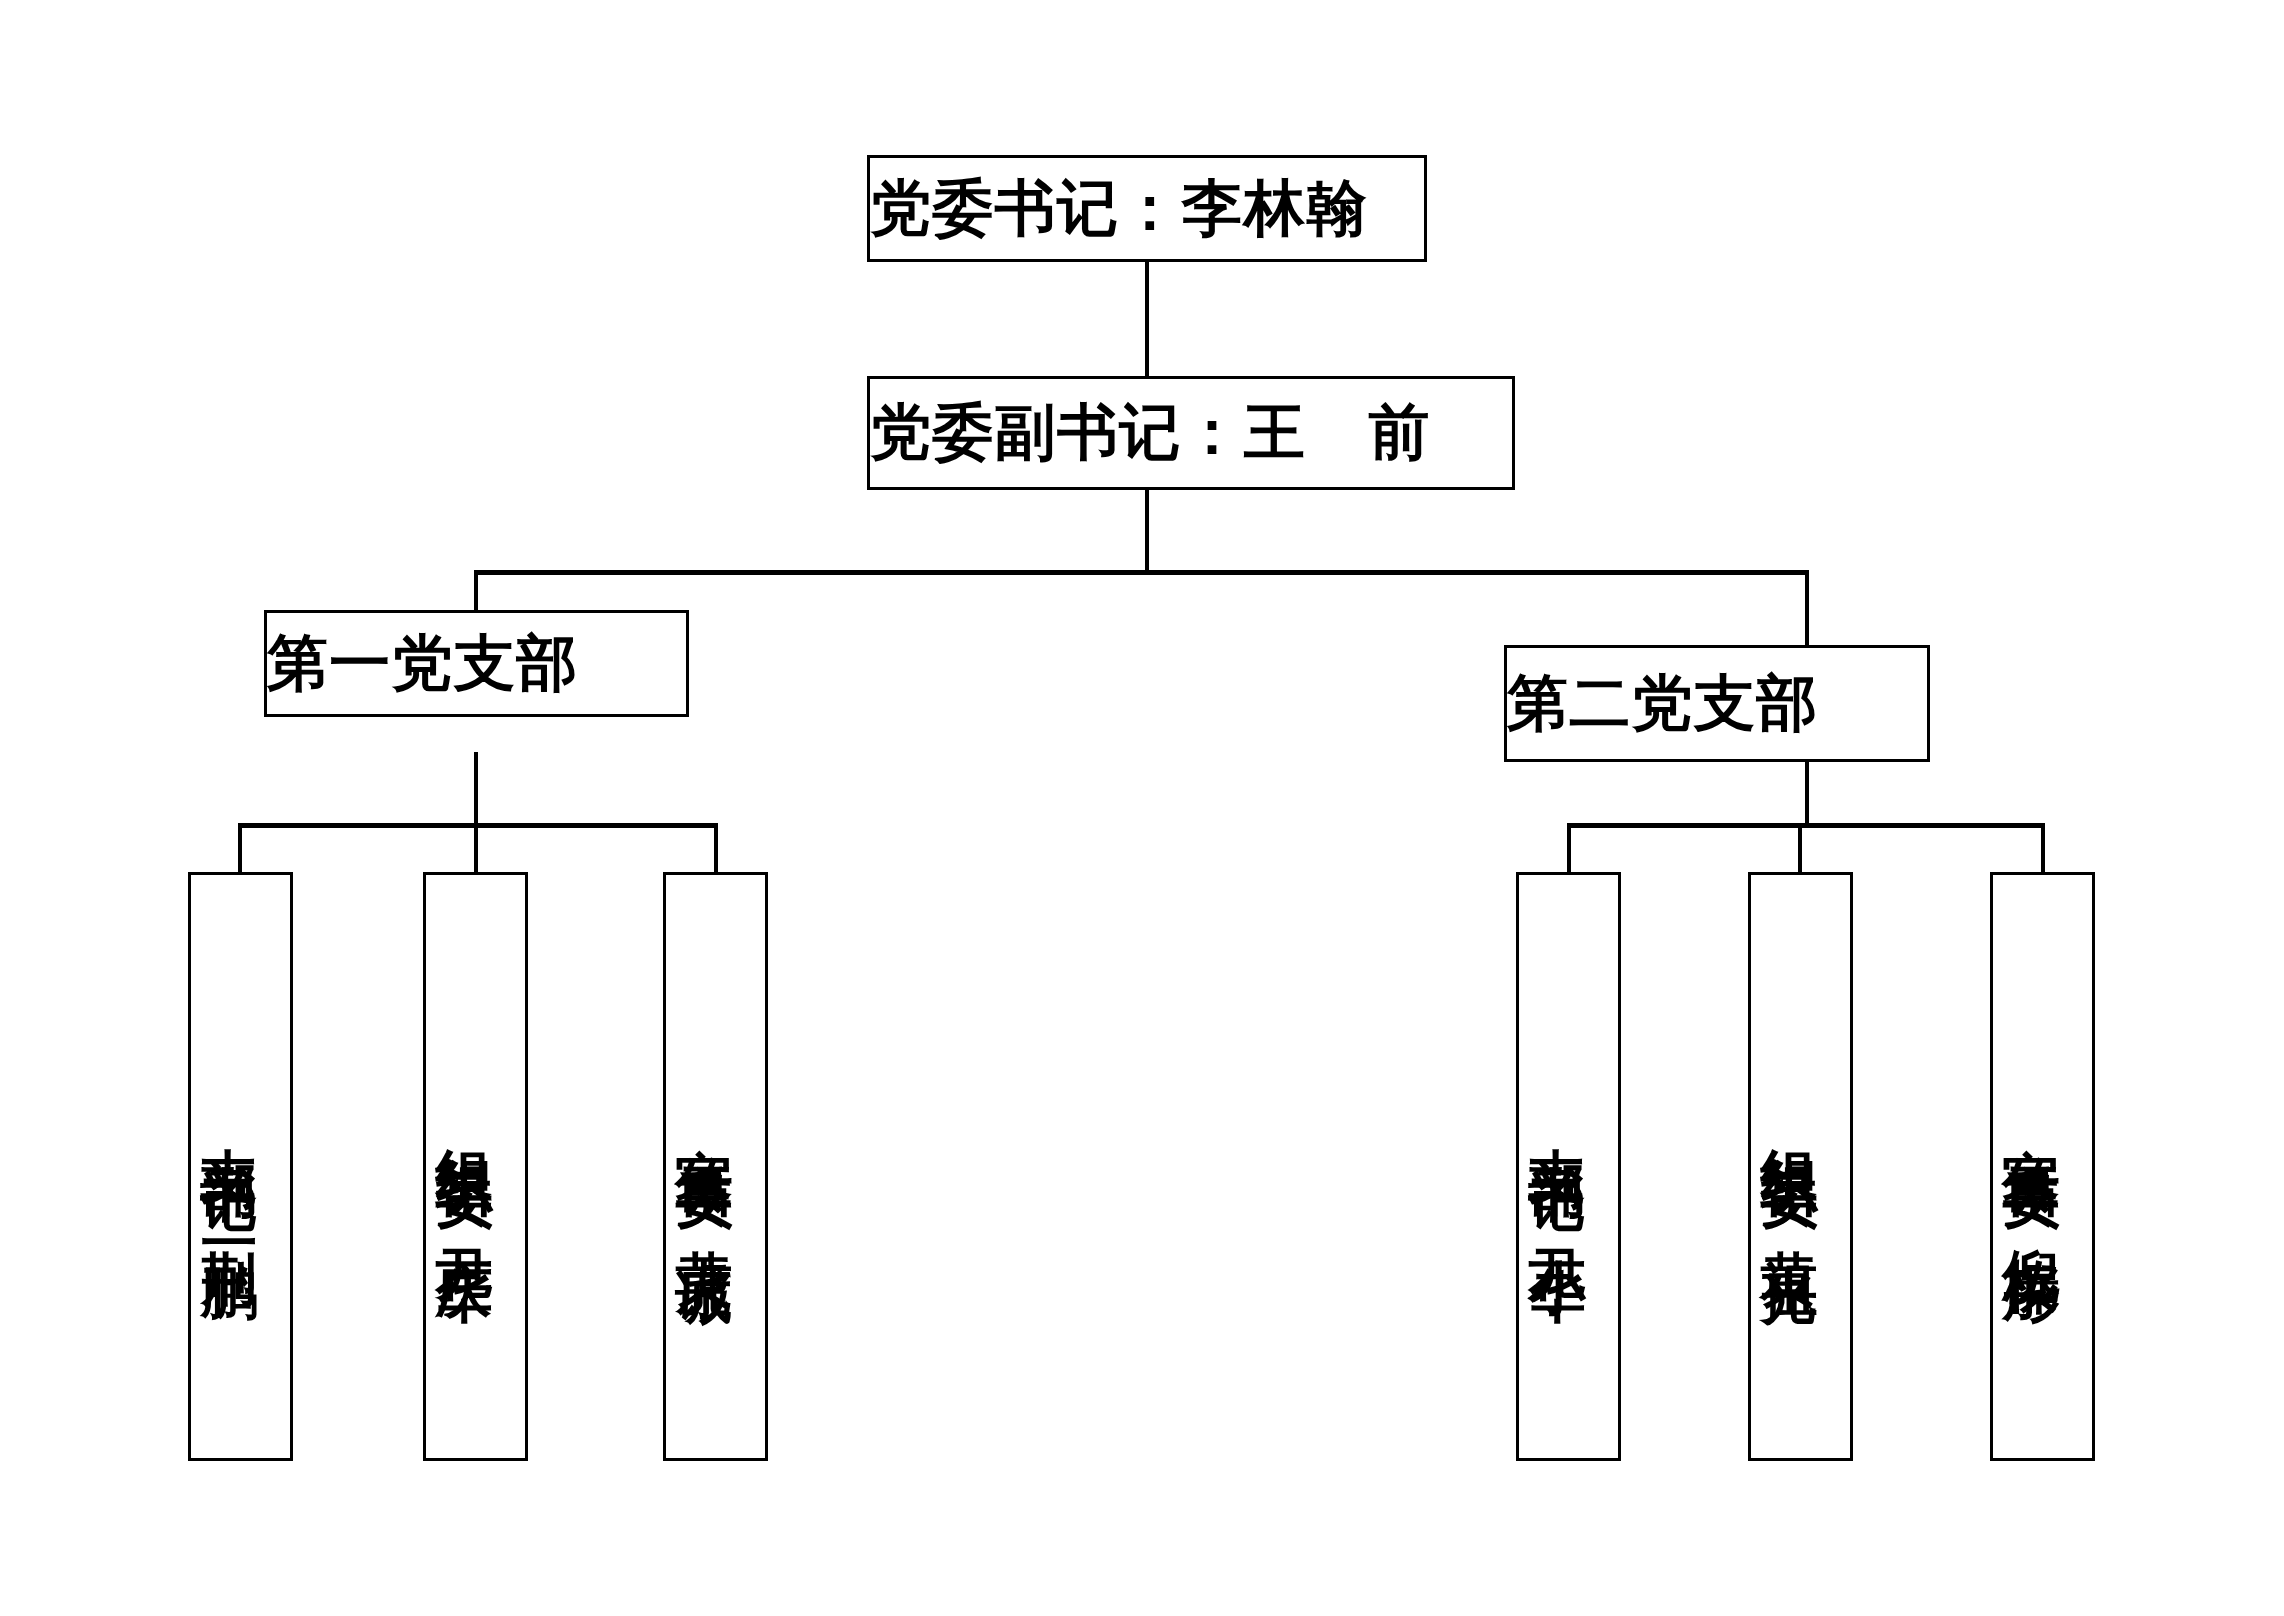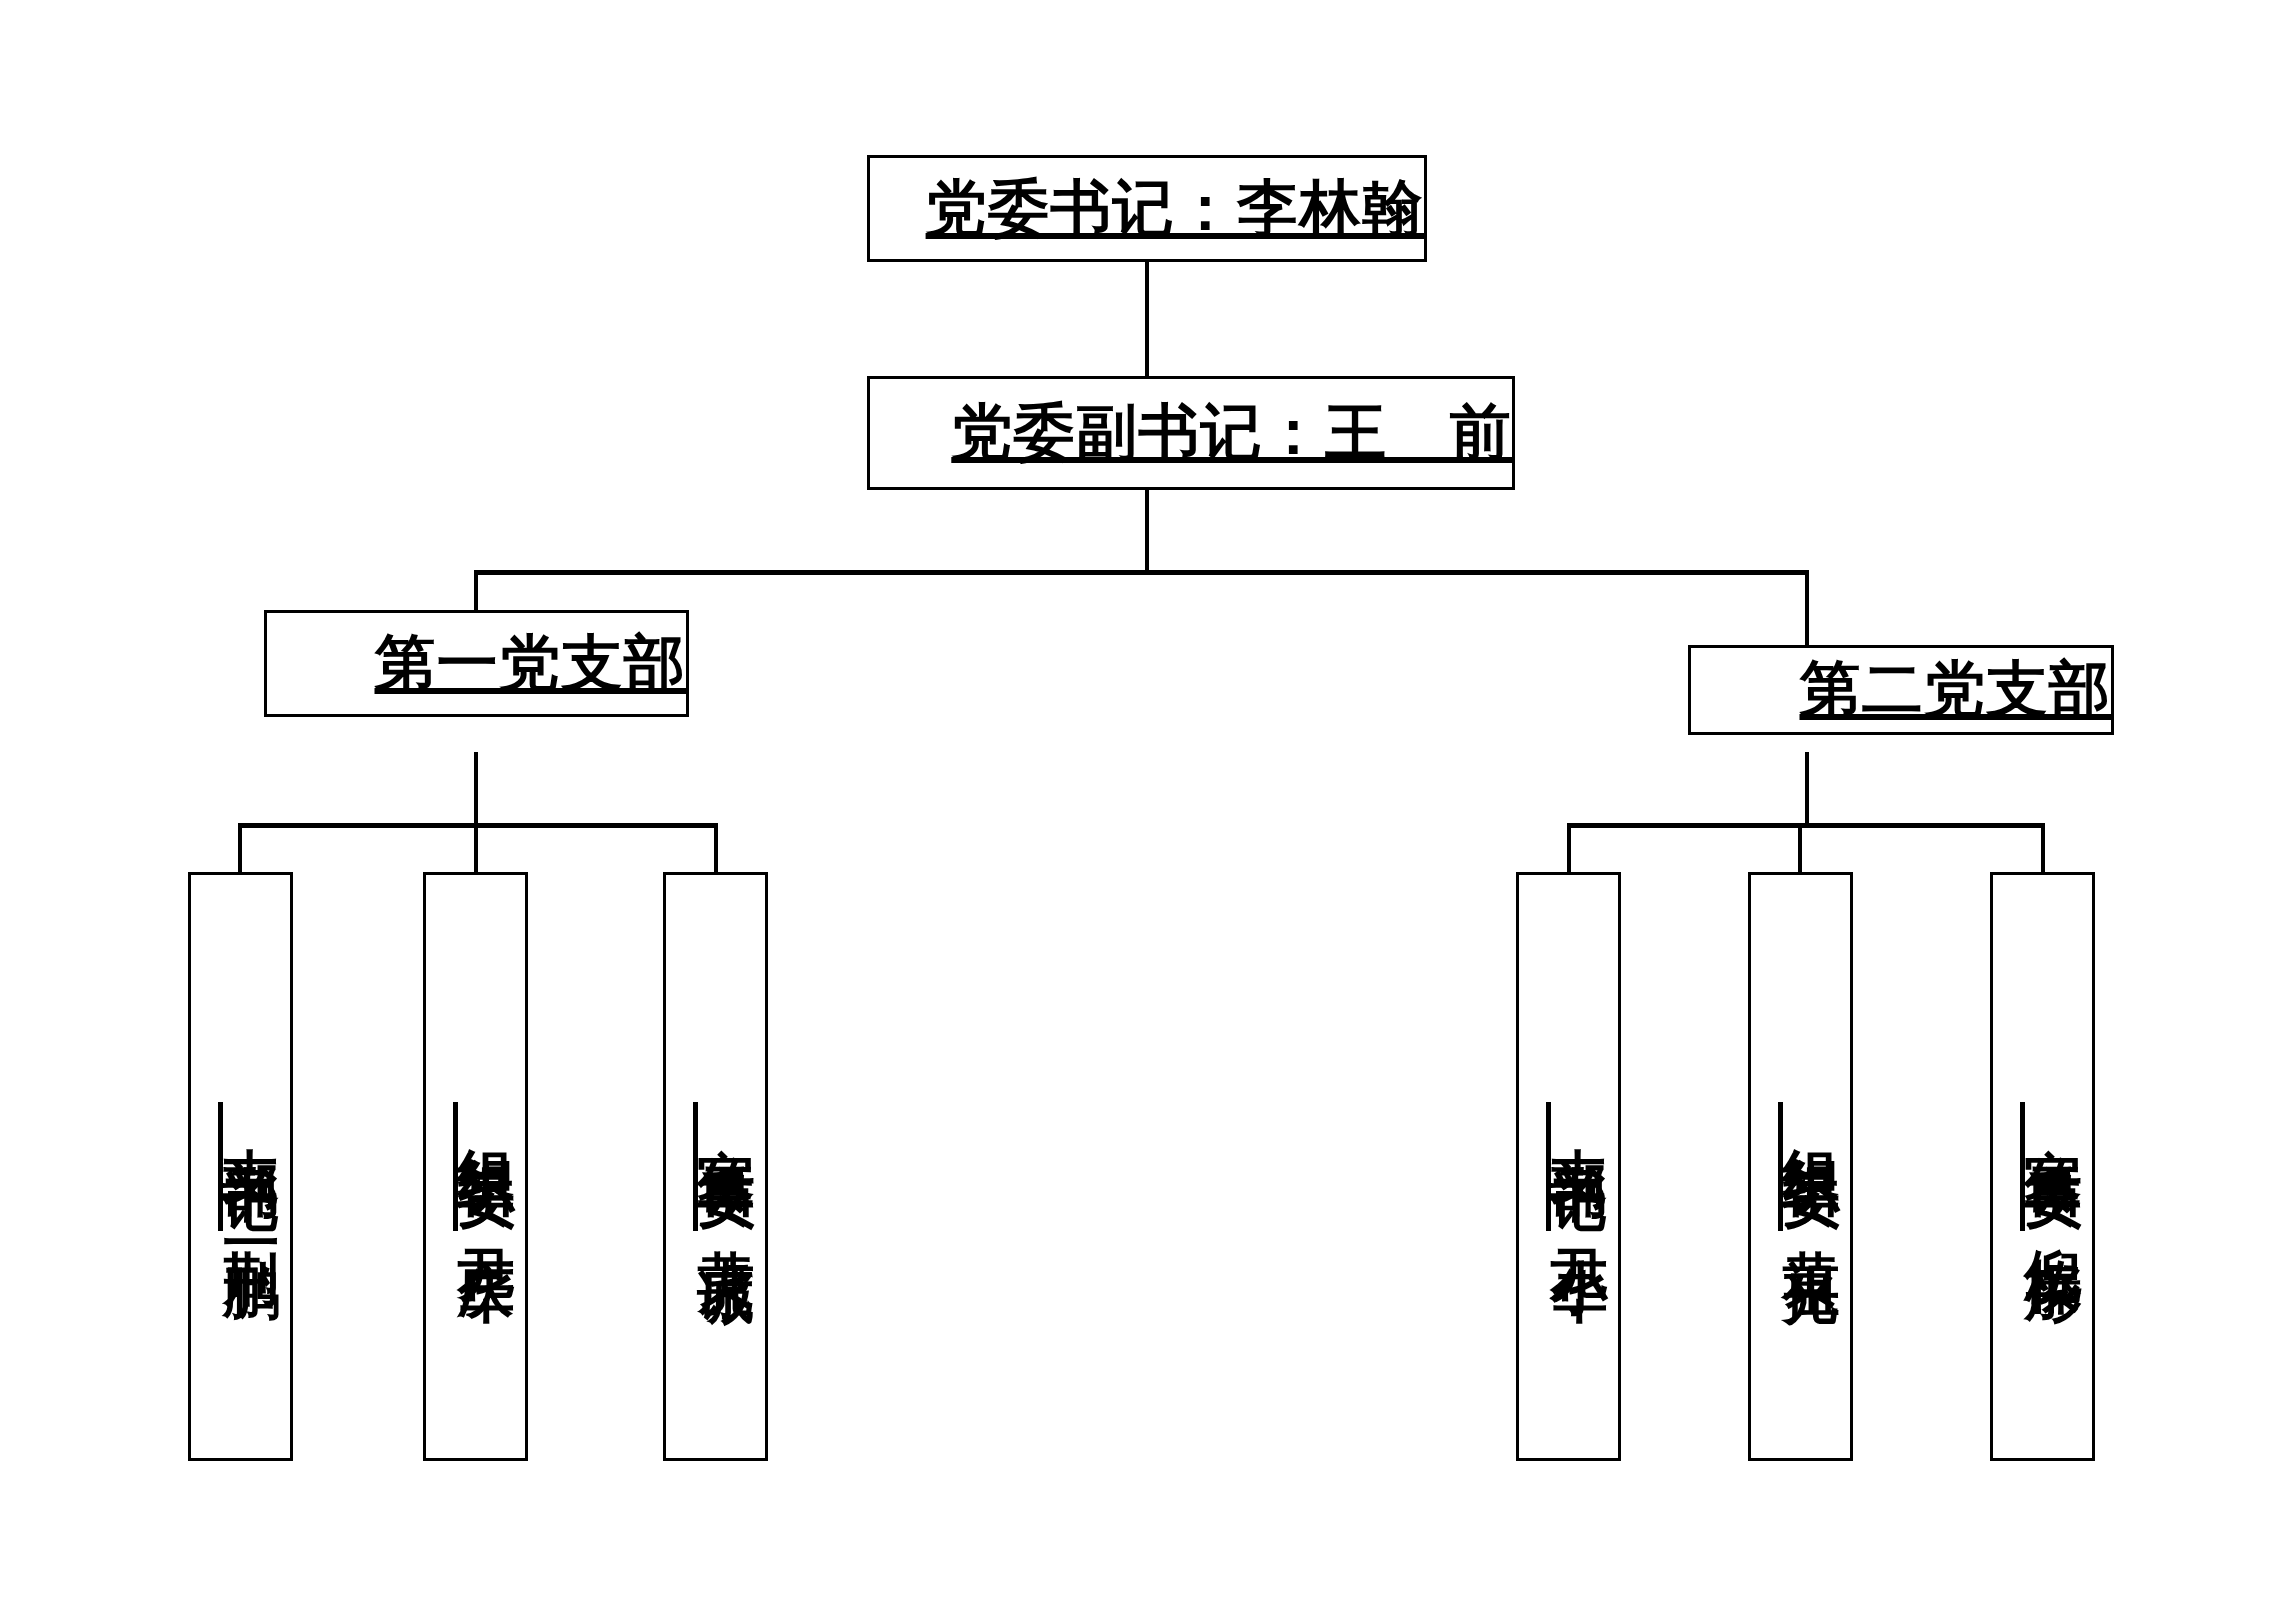--- a/index.html
+++ b/index.html
@@ -16,23 +16,22 @@
     font-family:"DejaVu Sans","Liberation Sans",sans-serif;
     color:var(--ink);
   }
   .node{
     position:absolute;
     box-sizing:border-box;
     border:3.3px solid var(--ink);
     background:var(--paper);
     display:flex;
     align-items:center;
-    justify-content:flex-end;
+    justify-content:flex-start;
     text-align:center;
-    text-decoration:underline;
   }
   .node-h{
     font-size:61px;
     font-weight:bold;
     letter-spacing:1.3px;
     white-space:nowrap;
   }
   .node-v{
     font-size:57px;
     font-weight:bold;
@@ -44,21 +43,21 @@
     white-space:nowrap;
   }
   .conn{
     position:absolute;
     background:var(--ink);
   }
   
   #box-root    {left:867px; top:155px;  width:560px; height:107px;}
   #box-deputy  {left:867px; top:376px;  width:648px; height:114px;}
   #box-branch1 {left:264px;  top:610px;  width:425px; height:107px;}
-  #box-branch2 {left:1688px; top:645px;  width:426px; height:90px;}
+  #box-branch2 {left:1504px; top:645px;  width:426px; height:117px;}
   
   #box-m11{left:188px;  top:872px; width:105px; height:589px;}
   #box-m12{left:423px;  top:872px; width:105px; height:589px;}
   #box-m13{left:663px; top:872px; width:105px; height:589px;}
   #box-m21{left:1516px; top:872px; width:105px; height:589px;}
   #box-m22{left:1748px; top:872px; width:105px; height:589px;}
   #box-m23{left:1990px; top:872px; width:105px; height:589px;}
   
   #c-root-deputy   {left:1145px; top:262px;  width:3.9px;    height:114px;}
   #c-deputy-main   {left:1145px; top:490px;  width:3.9px;    height:81px;}

